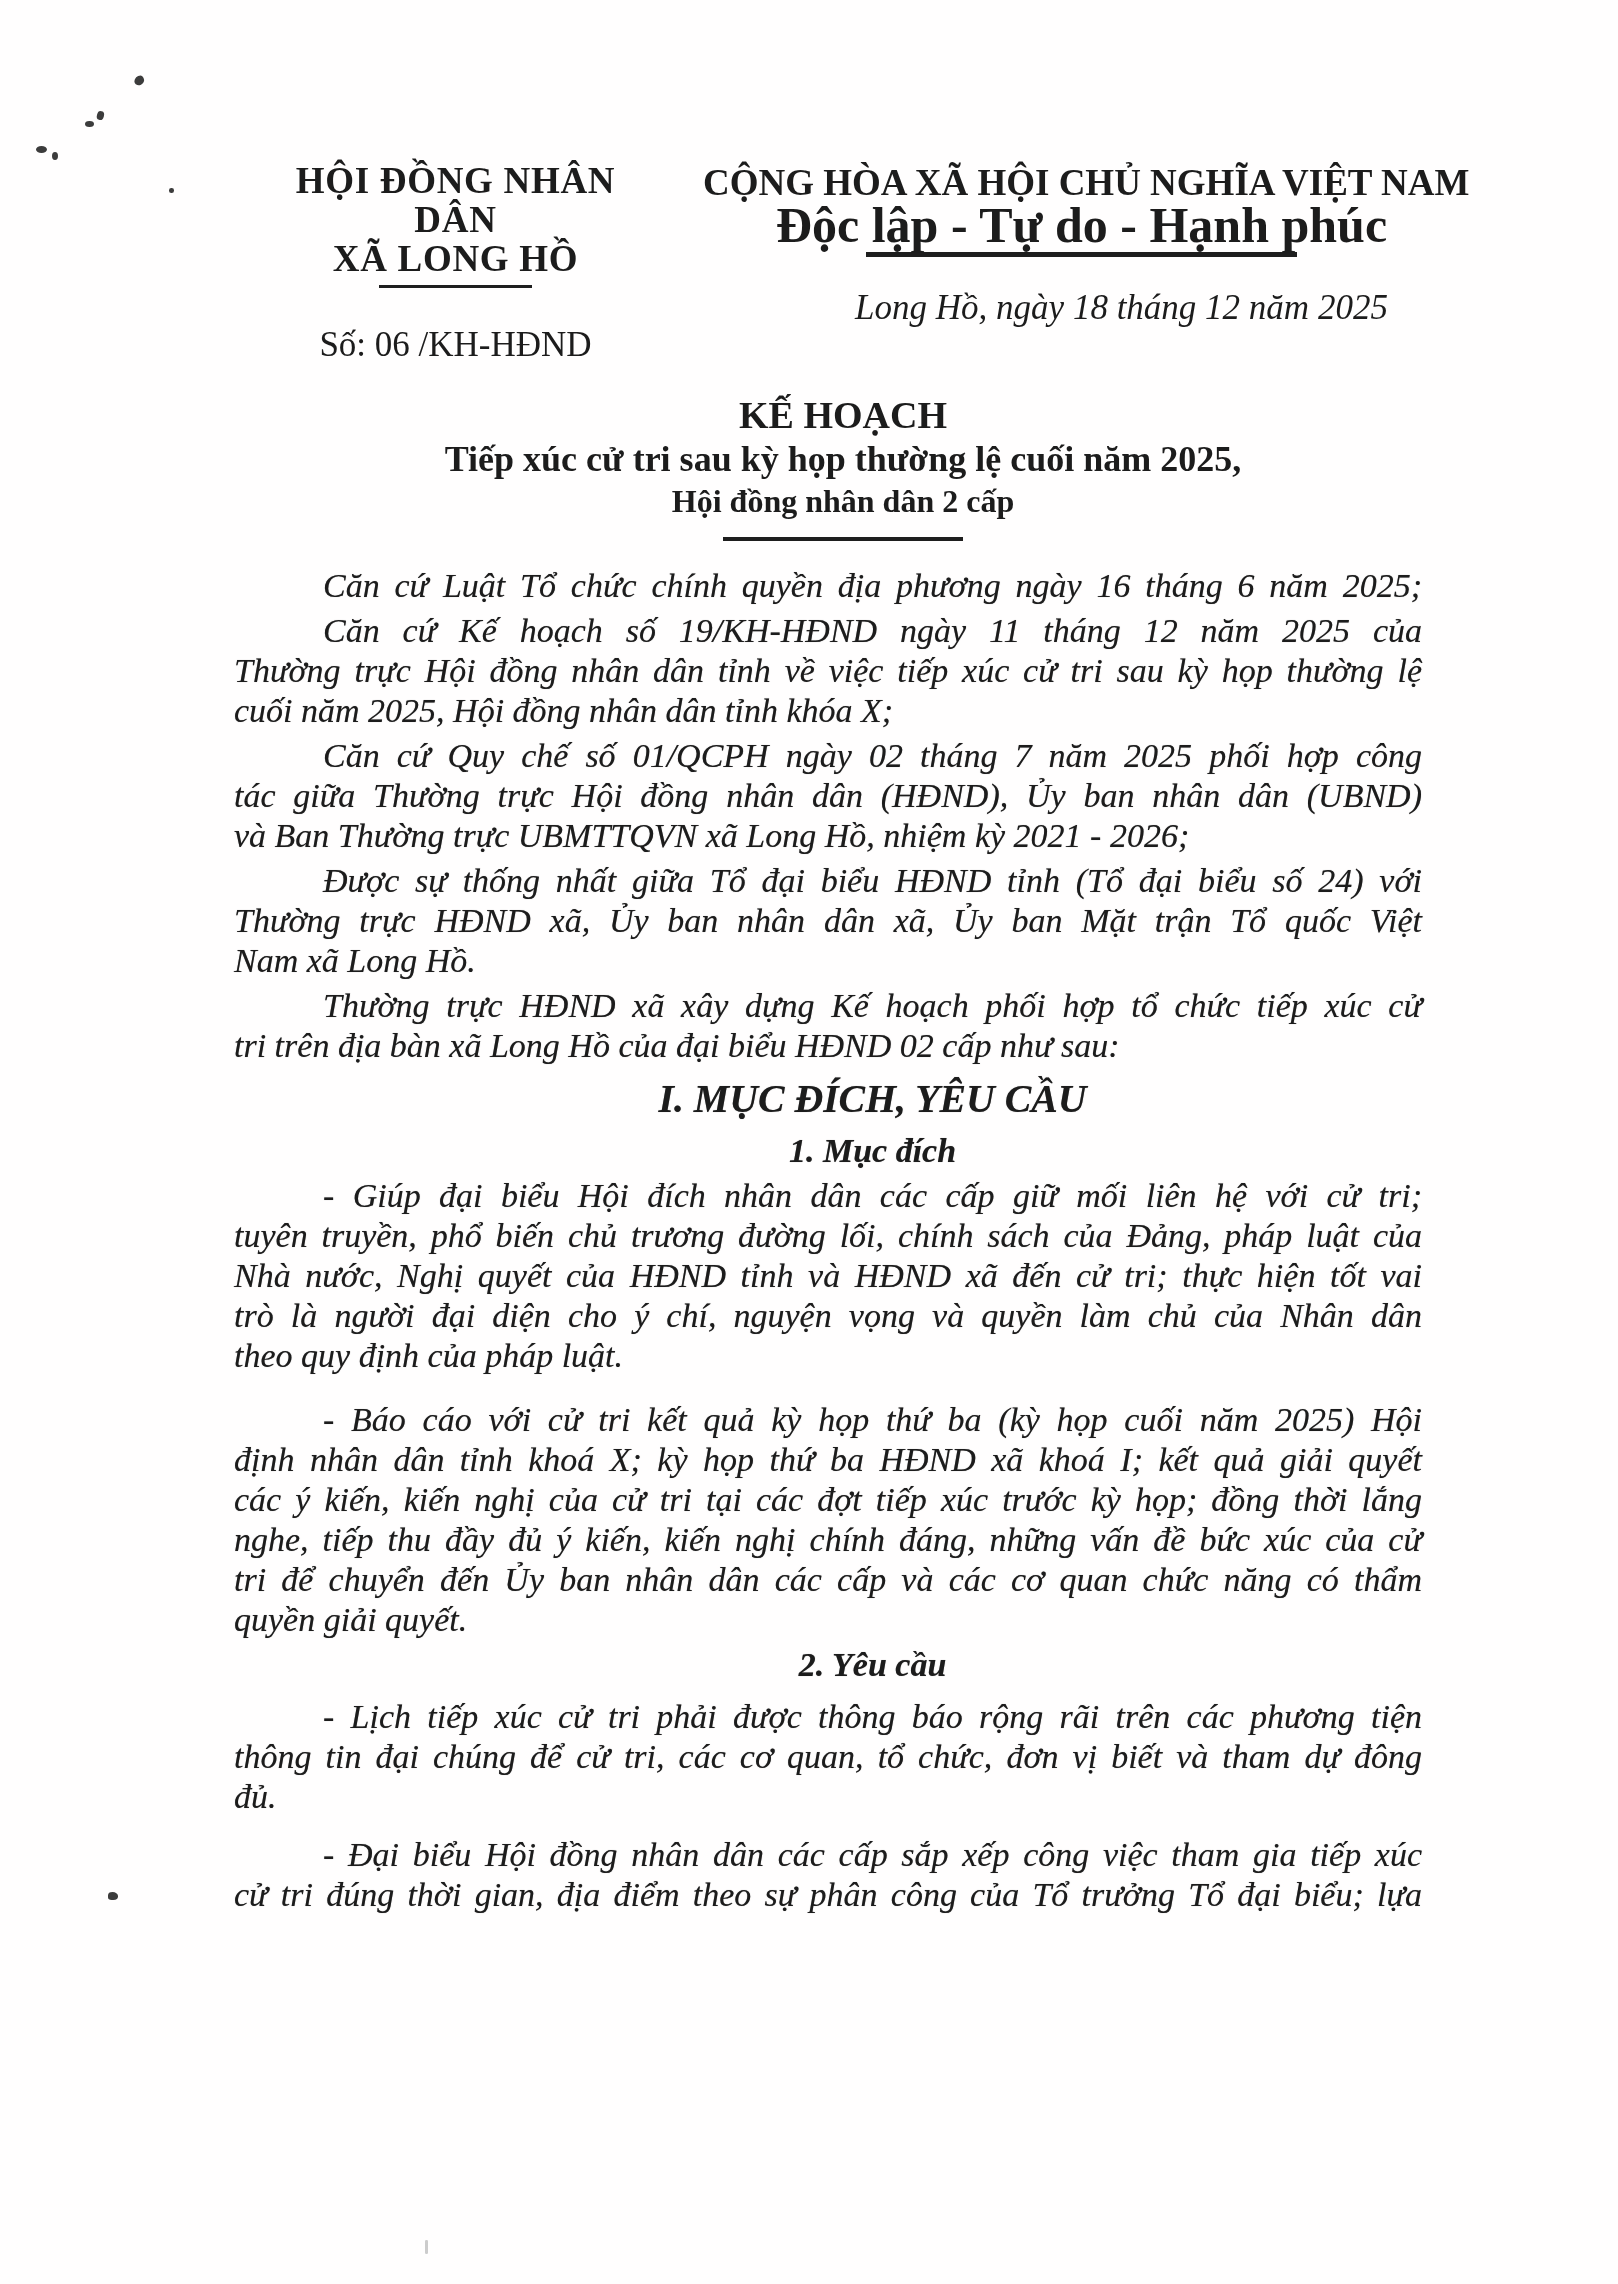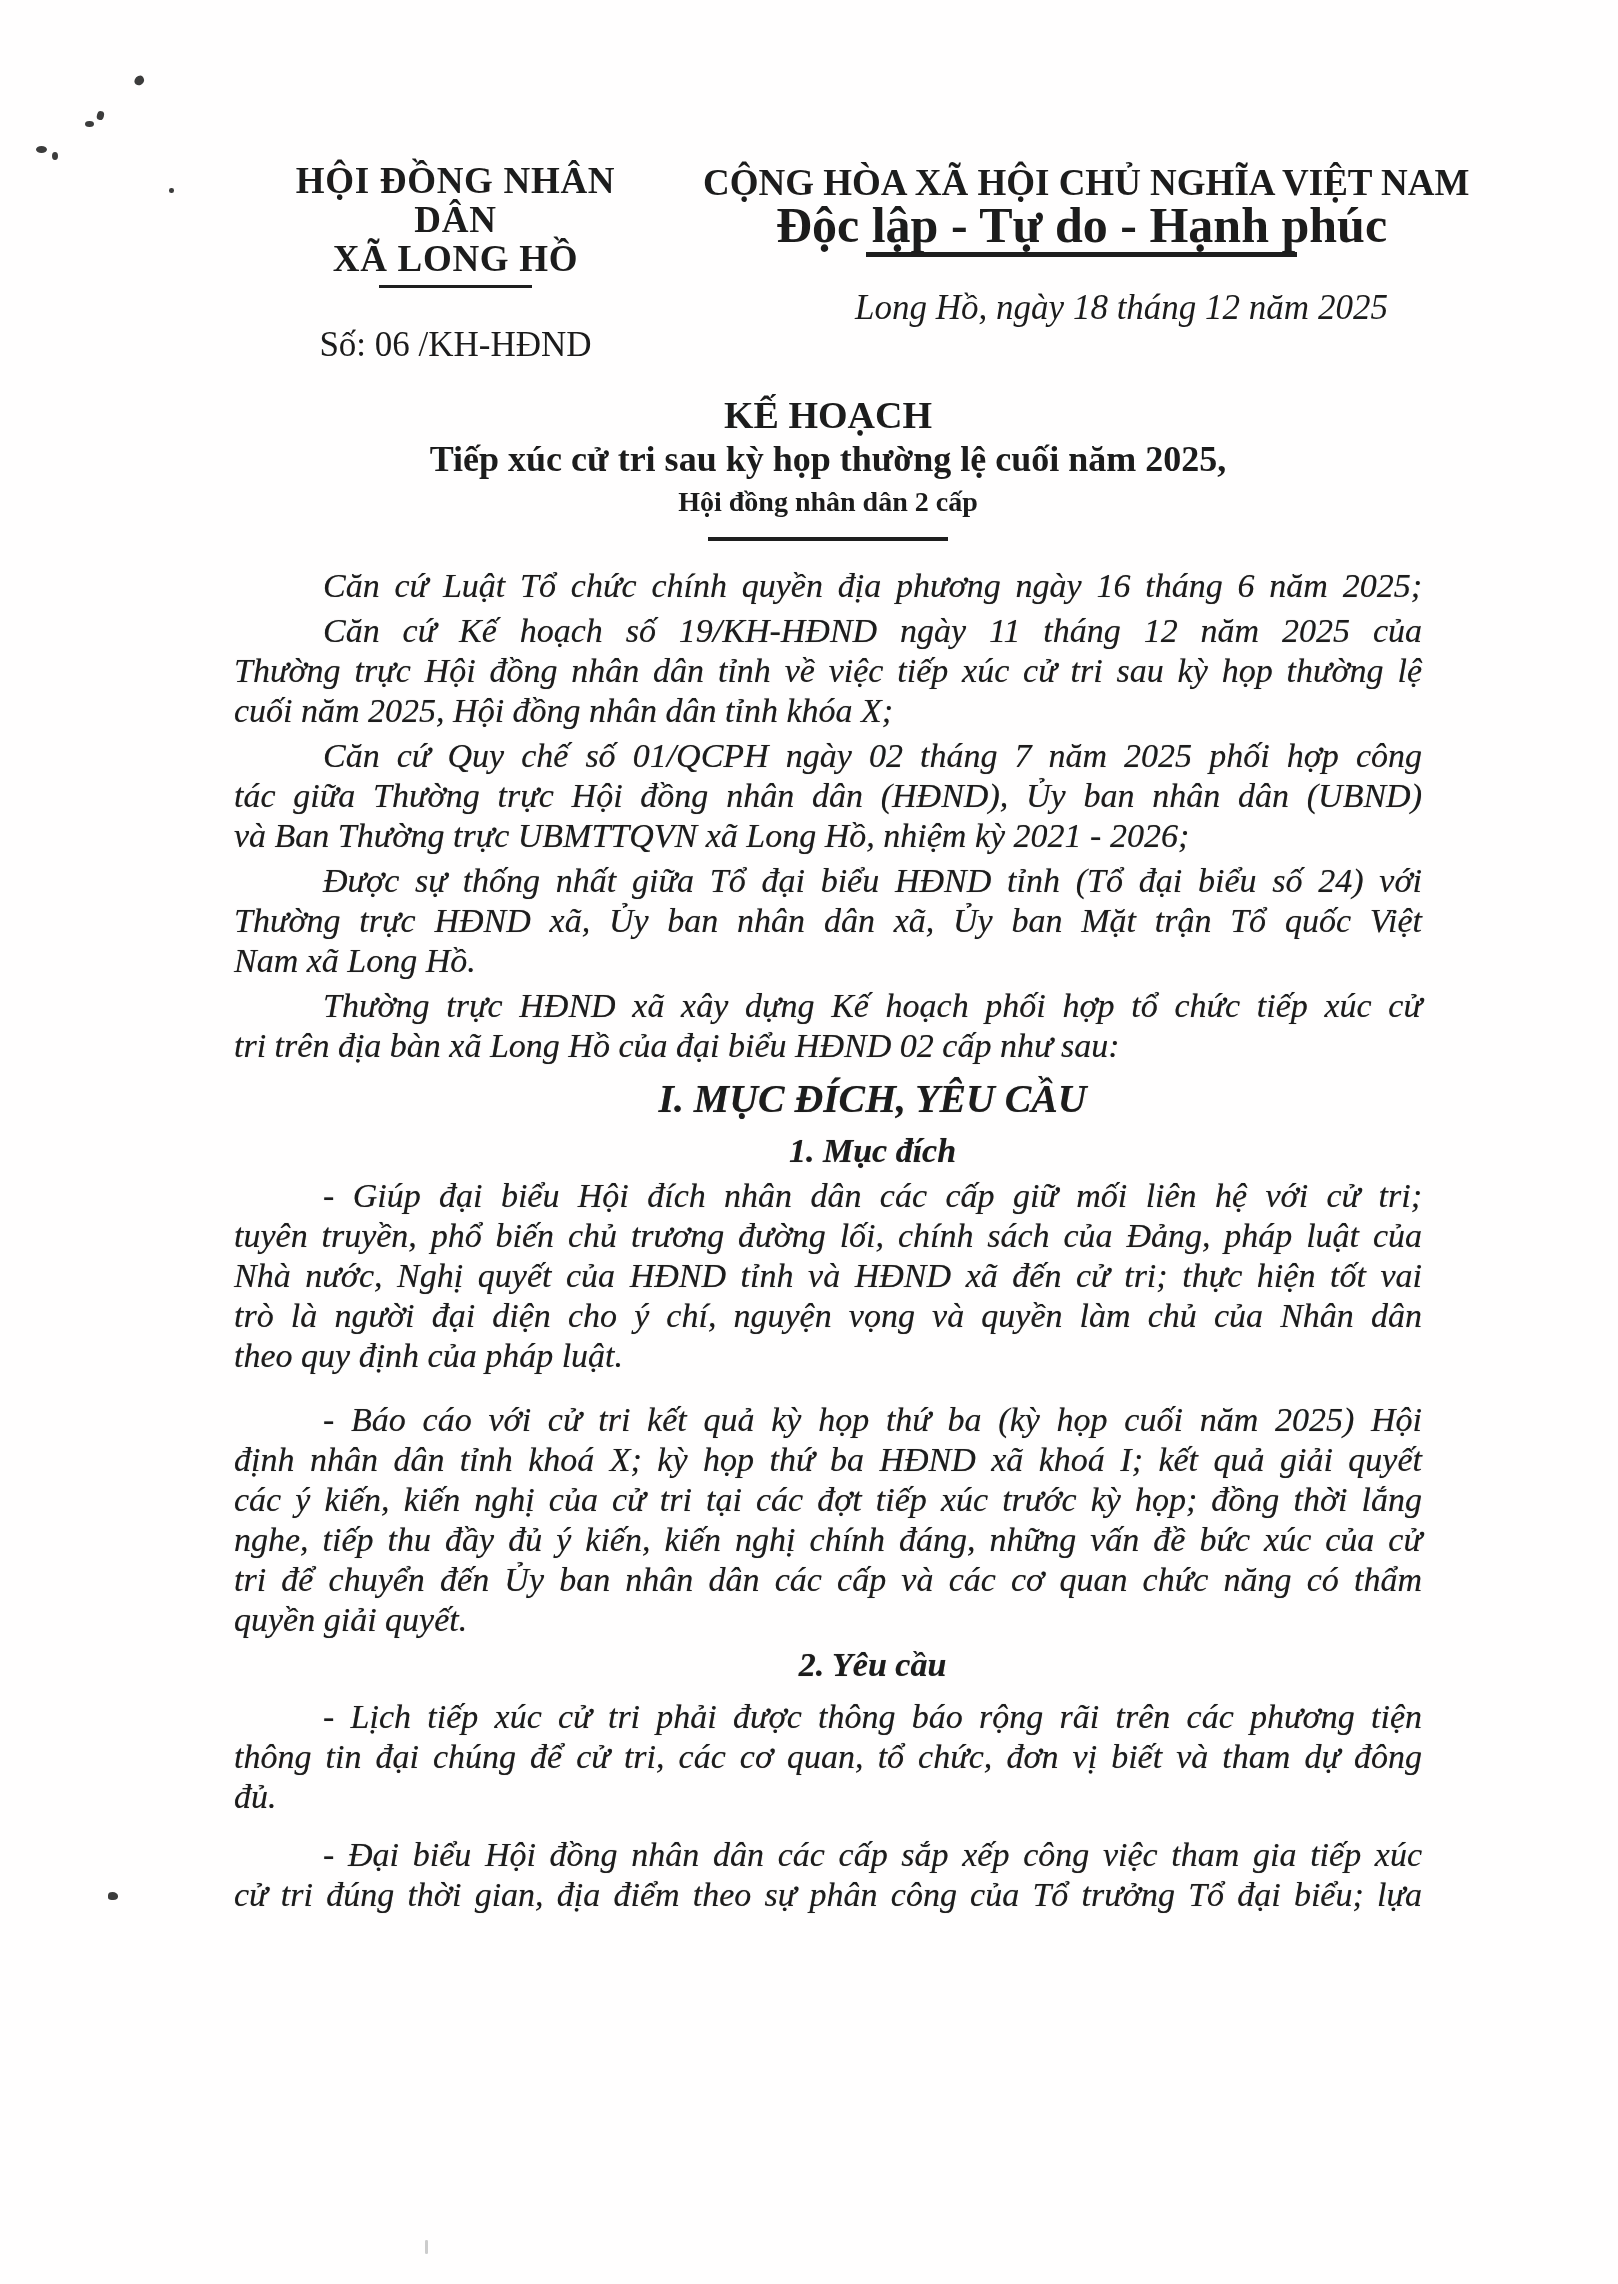--- a/index.html
+++ b/index.html
@@ -32,26 +32,26 @@
     position: absolute; left: 703px; top: 162px; width: 757px;
     text-align: center;
   }
   .nat-line1 { font-size: 37px; font-weight: bold; line-height: 42px; white-space: nowrap; }
   .nat-line2 { font-size: 50px; font-weight: bold; line-height: 43px; }
   .rule-right { width: 431px; height: 4.6px; margin: 5.2px auto 0; }
   .date-line { margin-top: 31px; margin-left: 80px; font-size: 35px; line-height: 39px; font-style: italic; }
 
   
   .title-block {
-    position: absolute; left: 234px; top: 392px; width: 1188px;
+    position: absolute; left: 249px; top: 392px; width: 1188px;
     text-align: center;
   }
   .doc-title { font-size: 38px; font-weight: bold; line-height: 46px; }
   .doc-subject1 { font-size: 36px; font-weight: bold; line-height: 42px; }
-  .doc-subject2 { font-size: 28px; font-weight: bold; line-height: 43px; }
+  .doc-subject2 { font-size: 32px; font-weight: bold; line-height: 43px; }
   .rule-title { width: 240px; height: 3.9px; margin: 14.4px auto 0; }
 
   
   .doc-body {
     position: absolute; left: 234px; top: 566px; width: 1188px;
     font-size: 34px; line-height: 40px;
     text-shadow: 0 0 0.7px rgba(25,25,25,0.55);
     font-style: italic;
   }
   .para, .heading { margin: 0; padding: 0; }

